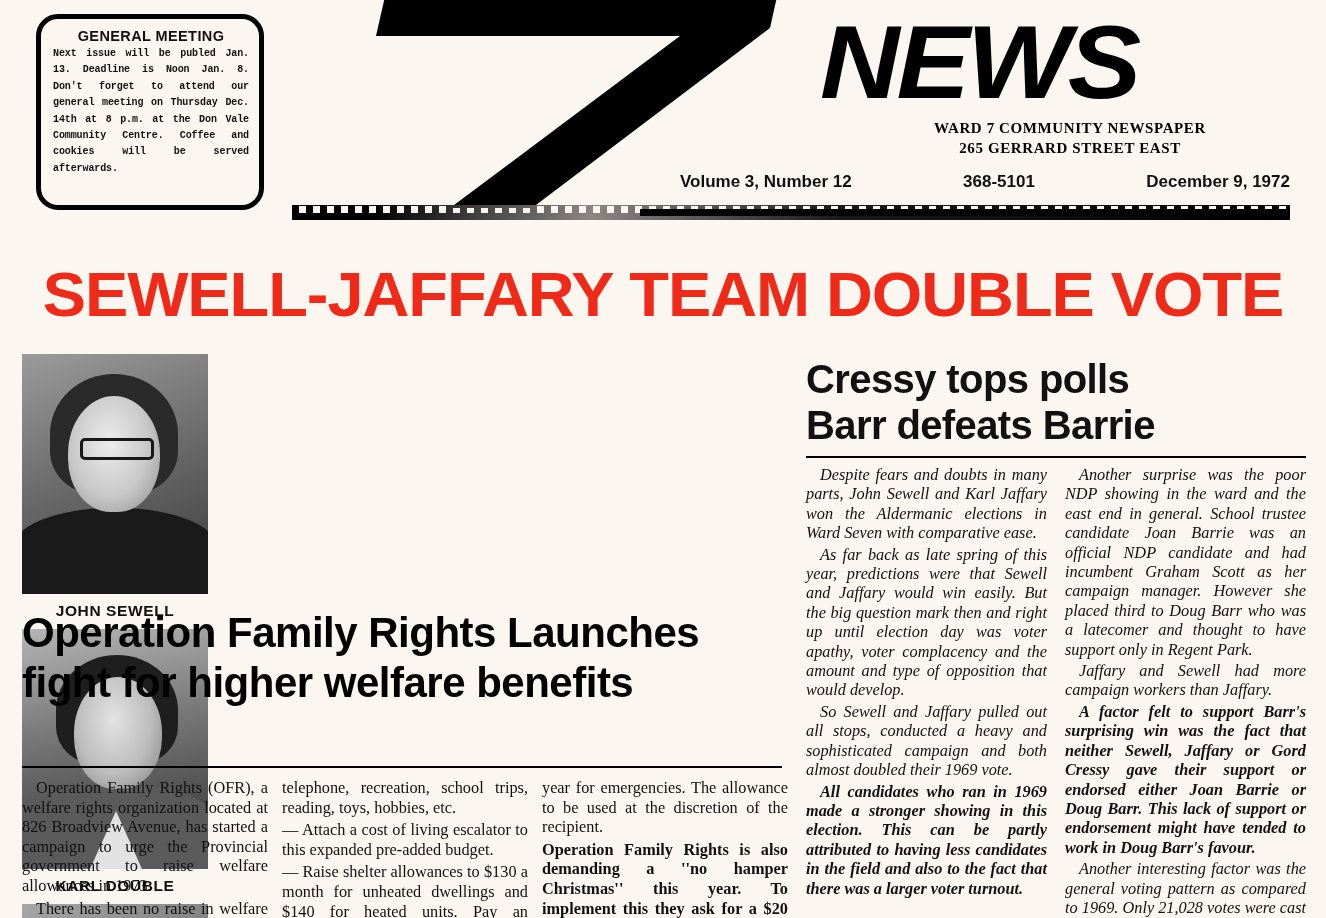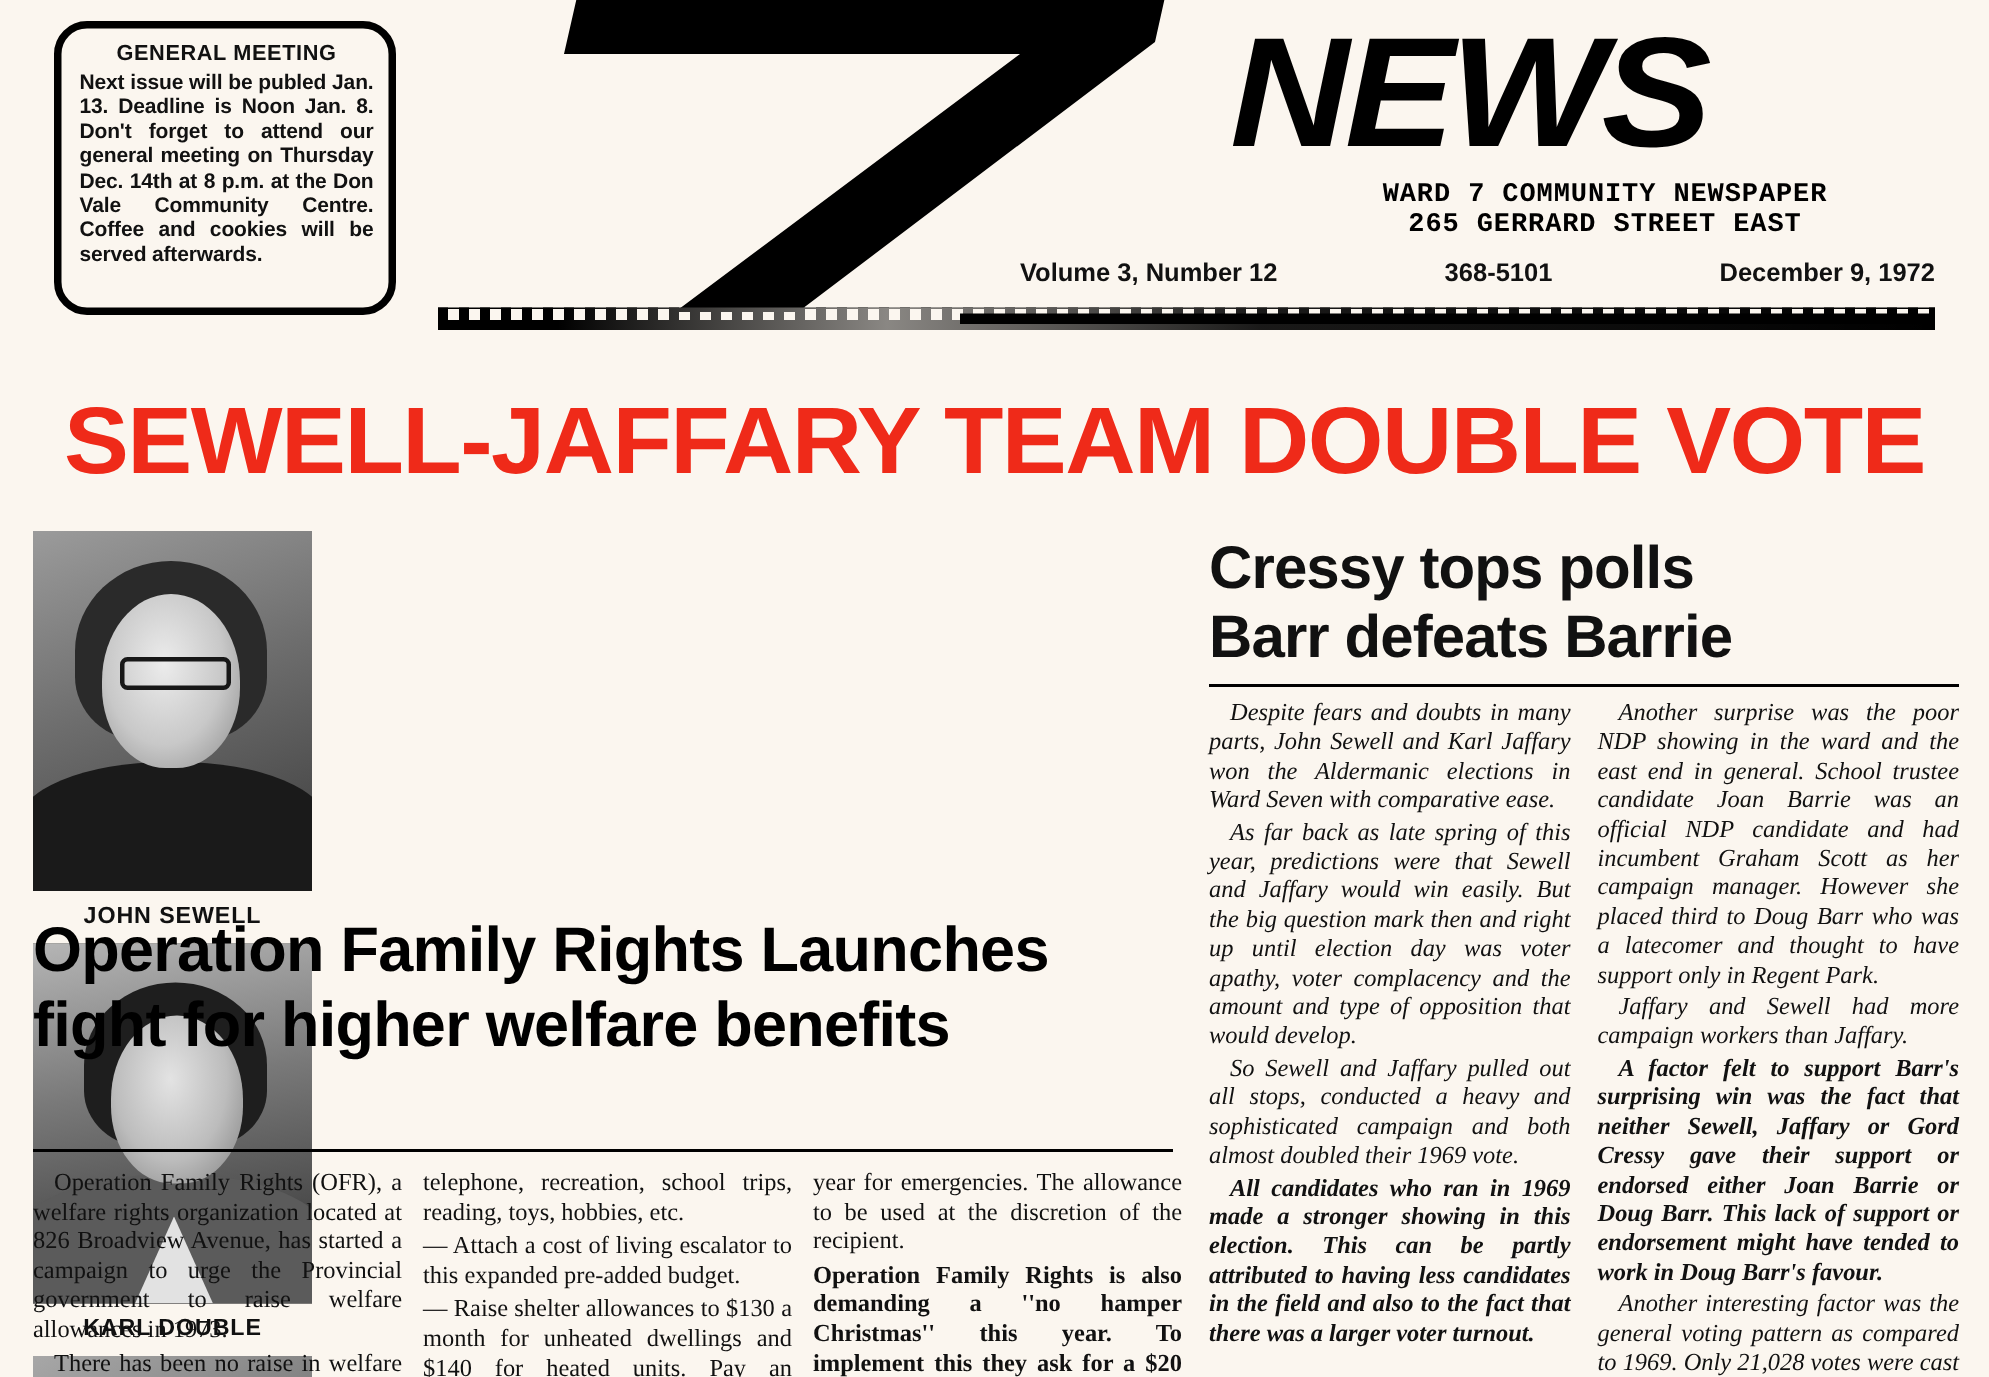--- a/index.html
+++ b/index.html
@@ -42,23 +42,23 @@
   }
   .meeting-title {
     font-family: "Liberation Sans", sans-serif;
     font-weight: bold;
     font-size: 14.5px;
     text-align: center;
     letter-spacing: 0.4px;
     margin-bottom: 2px;
   }
   .meeting-body {
-    font-family: Liberation Sans, sans-serif;
-    font-weight: bold;
-    font-size: 14px;
+    font-family: Liberation Mono, monospace;
+    font-weight: bold;
+    font-size: 10px;
     line-height: 16.4px;
     text-align: justify;
     letter-spacing: -0.1px;
   }
 
   .big7 {
     position: absolute;
     left: 300px;
     top: -16px;
     width: 520px;
@@ -82,23 +82,23 @@
     font-weight: bold;
     font-size: 104px;
     letter-spacing: -3px;
     line-height: 104px;
     color: #000;
     transform: scaleX(1.06);
     transform-origin: left top;
   }
   .mast-sub1, .mast-sub2 {
     position: absolute;
-    font-family: Liberation Mono, monospace;
-    font-weight: bold;
-    font-size: 18px;
+    font-family: Liberation Serif, serif;
+    font-weight: bold;
+    font-size: 15px;
     letter-spacing: 0.6px;
     color: #000;
     width: 430px;
     text-align: center;
   }
   .mast-sub1 { left: 855px; top: 120px; }
   .mast-sub2 { left: 855px; top: 140px; }
 
   .mast-line {
     position: absolute;

